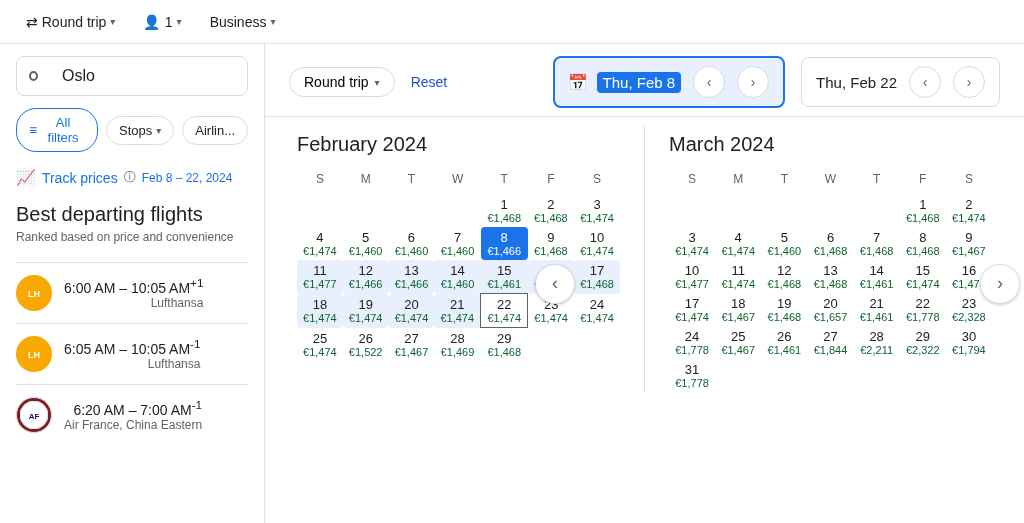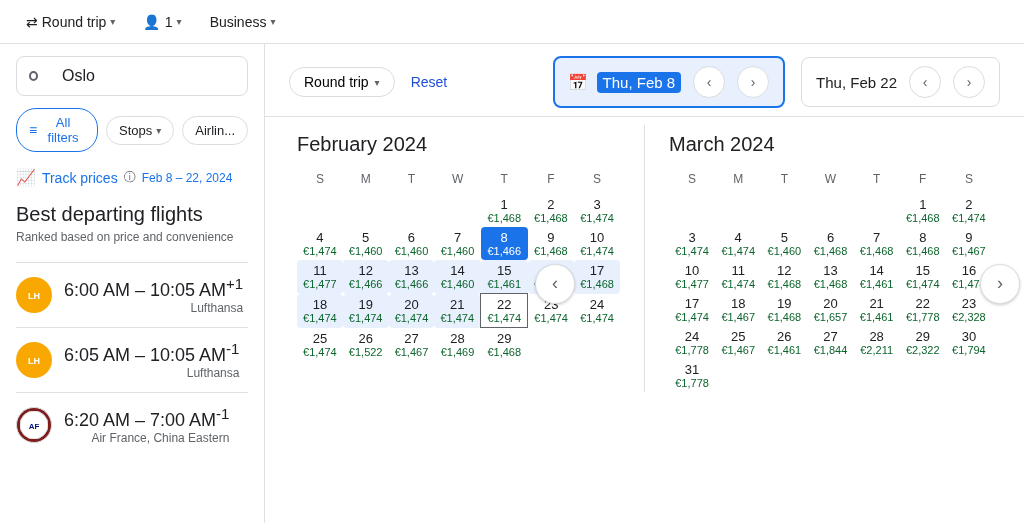--- a/index.html
+++ b/index.html
@@ -65,21 +65,21 @@
       padding: 12px 0; border-top: 1px solid #e0e0e0; text-align: right;
     }
     .airline-logo {
       width: 36px; height: 36px; border-radius: 50%;
       background: #f8a800; display: flex; align-items: center; justify-content: center;
       font-size: 10px; font-weight: bold; color: #fff; overflow: hidden;
       flex-shrink: 0;
     }
     .airline-logo.lh { background: #f8a800; }
     .airline-logo.af { background: #fff; border: 1px solid #dadce0; }
-    .flight-time { font-size: 18px; color: #202124; font-weight: 500; }
+    .flight-time { font-size: 14px; color: #202124; font-weight: 500; }
     .flight-airline { font-size: 12px; color: #5f6368; }
 
     
     .calendar-panel {
       position: absolute; left: 265px; top: 44px;
       width: calc(1024px - 265px); height: calc(523px - 44px);
       background: #fff; padding: 0;
       overflow: hidden;
     }
 

